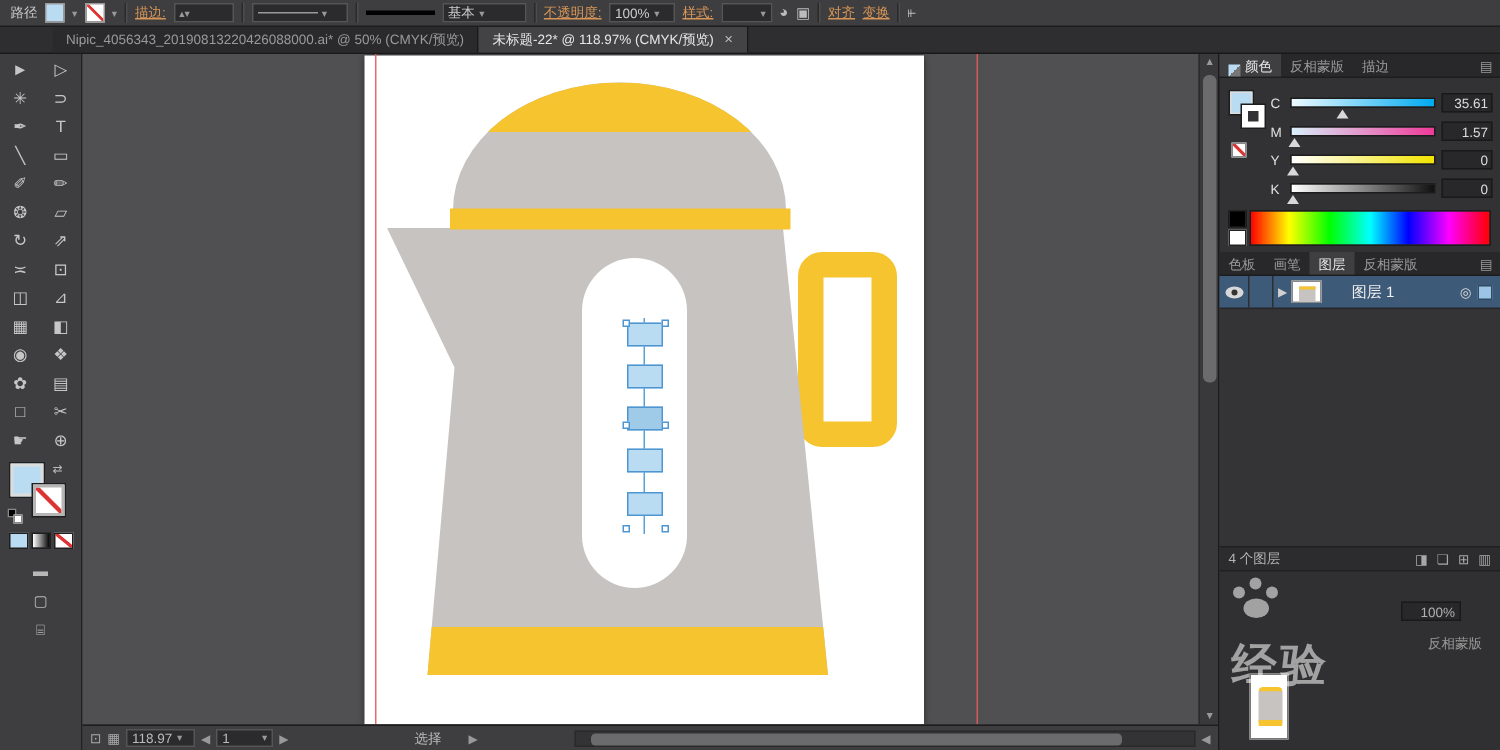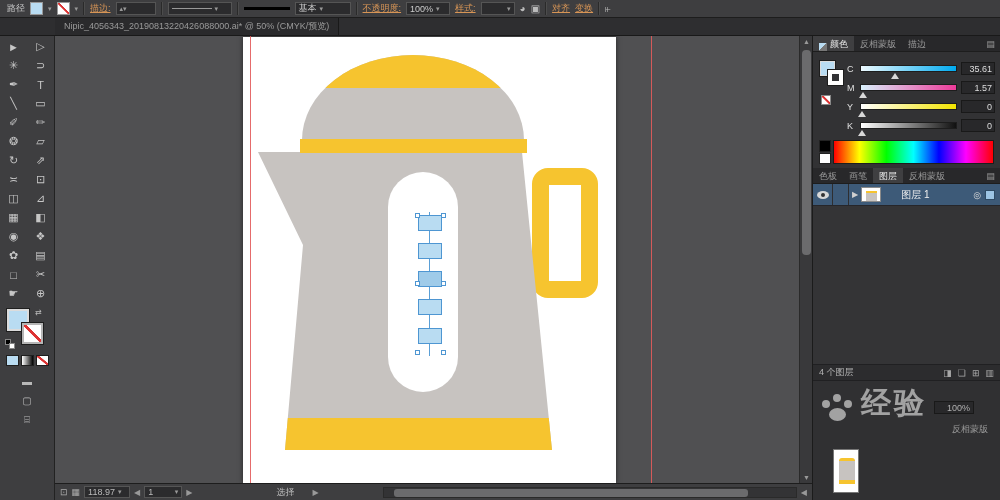--- a/index.html
+++ b/index.html
@@ -21,21 +21,21 @@
   .dd { color:#999; font-size:7px; }
   .sep { width:2px; height:13px; border-left:1px solid #2a2a2a; border-right:1px solid #4c4c4c; }
   .mini-swatch { width:13px; height:13px; border:1px solid #999; }
   .slash { background:
       linear-gradient(to top right, rgba(0,0,0,0) 44%, #d33 46%, #d33 56%, rgba(0,0,0,0) 58%), #fff; }
   .brushline { width:46px; height:3px; background:#000; }
   .tb-icon { color:#bbb; font-size:10px; }
 
   
   .tabbar { position:absolute; left:0; top:18px; width:1000px; height:18px; background:#2e2e30;
-            border-bottom:1px solid #191919; display:flex; padding-left:55px; }
+            border-bottom:1px solid #191919; display:flex; padding-left:35px; }
   .doctab { display:flex; align-items:center; gap:7px; padding:0 9px; font-size:9px; color:#9a9a9a;
             background:#2a2a2c; border-right:1px solid #191919; white-space:nowrap; }
   .doctab.active { background:#434345; color:#e6e6e6; }
   .tab-close { font-size:10px; color:#bbb; cursor:pointer; }
 
   
   .toolbar { position:absolute; left:0; top:36px; width:55px; height:464px; background:#3e3e40;
              border-right:1px solid #222; }
   #tools-grid { display:grid; grid-template-columns:1fr 1fr; padding-top:1px; }
   .tool { height:19px; display:flex; align-items:center; justify-content:center; color:#c6c6c6;
@@ -156,22 +156,22 @@
   .ls-icons span { cursor:pointer; }
 
   .transparency { position:relative; flex:1; background:#303032; border-top:1px solid #202022; overflow:hidden; }
   .tp-thumb { position:absolute; left:20px; top:68px; width:26px; height:44px; background:#fff;
               border:1px solid #777; overflow:hidden; }
   .tp-thumb .mk { position:absolute; left:5px; top:8px; width:16px; height:26px; background:#c7c3c0;
                   border-top:3px solid #f6c42f; border-bottom:4px solid #f6c42f; border-radius:3px 3px 0 0; }
   .tp-opacity { position:absolute; right:26px; top:20px; width:40px; height:13px; background:#28282a;
                 border:1px solid #191919; font-size:9px; color:#b0b0b0; text-align:right; padding:1px 3px 0 0; }
   .tp-invert { position:absolute; right:12px; top:42px; font-size:9px; color:#9a9a9a; }
-  .watermark { position:absolute; left:8px; top:2px; display:flex; align-items:flex-end; gap:8px;
-               opacity:.55; color:#fff; pointer-events:none; }
+  .watermark { position:absolute; left:8px; top:2px; display:flex; align-items:flex-start; gap:8px;
+               opacity:.55; color:#fff; pointer-events:none;flex-direction:column; }
   .paw { position:relative; width:32px; height:32px; }
   .paw-pad { position:absolute; left:8px; top:16px; width:17px; height:13px; background:#fff; border-radius:50%; }
   .paw-toe { position:absolute; width:8px; height:8px; background:#fff; border-radius:50%; }
   .t1 { left:1px; top:8px; } .t2 { left:12px; top:2px; } .t3 { left:23px; top:8px; }
   .wm-text { font-size:30px; font-weight:bold; letter-spacing:3px; }
 </style>
 </head>
 <body>
 
 <div class="app">
@@ -213,20 +213,24 @@
     <span class="sep"></span>
     <span class="link">对齐</span>
     <span class="link">变换</span>
     <span class="sep"></span>
     <span class="tb-icon">⫦</span>
   </div>
 
   <div class="tabbar">
     <div class="doctab">
       <span>Nipic_4056343_20190813220426088000.ai* @ 50% (CMYK/预览)</span>
+    </div>
+    <div class="doctab active">
+      <span>未标题-22* @ 118.97% (CMYK/预览)</span>
+      <span class="tab-close">×</span>
     </div>
   </div>
 
   <div class="toolbar">
     <div id="tools-grid">
         <div class="tool">►</div>
         <div class="tool">▷</div>
         <div class="tool">✳</div>
         <div class="tool">⊃</div>
         <div class="tool">✒</div>

